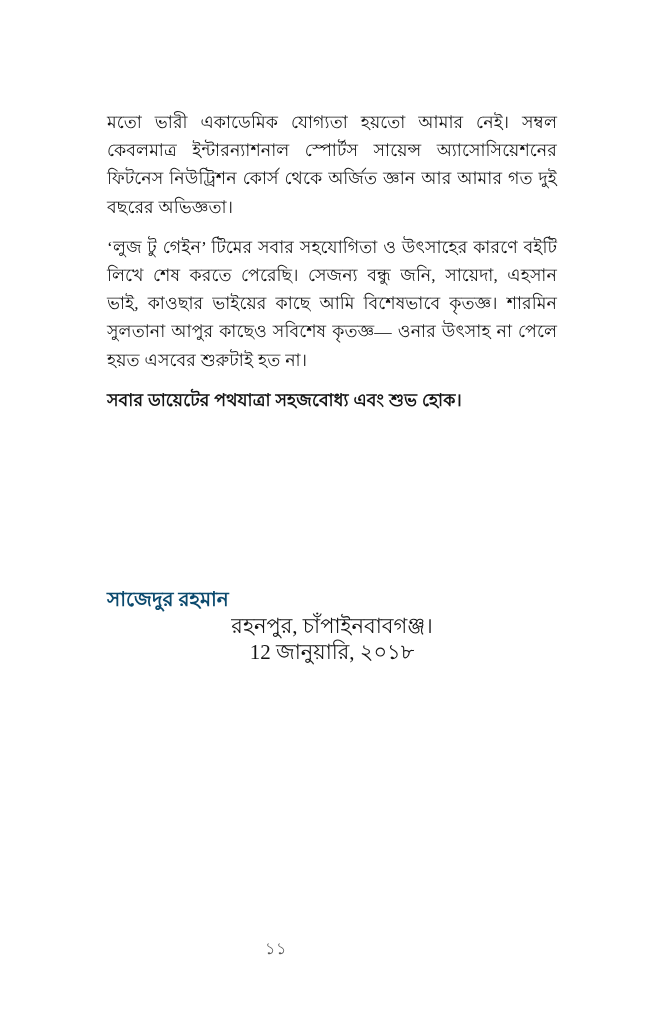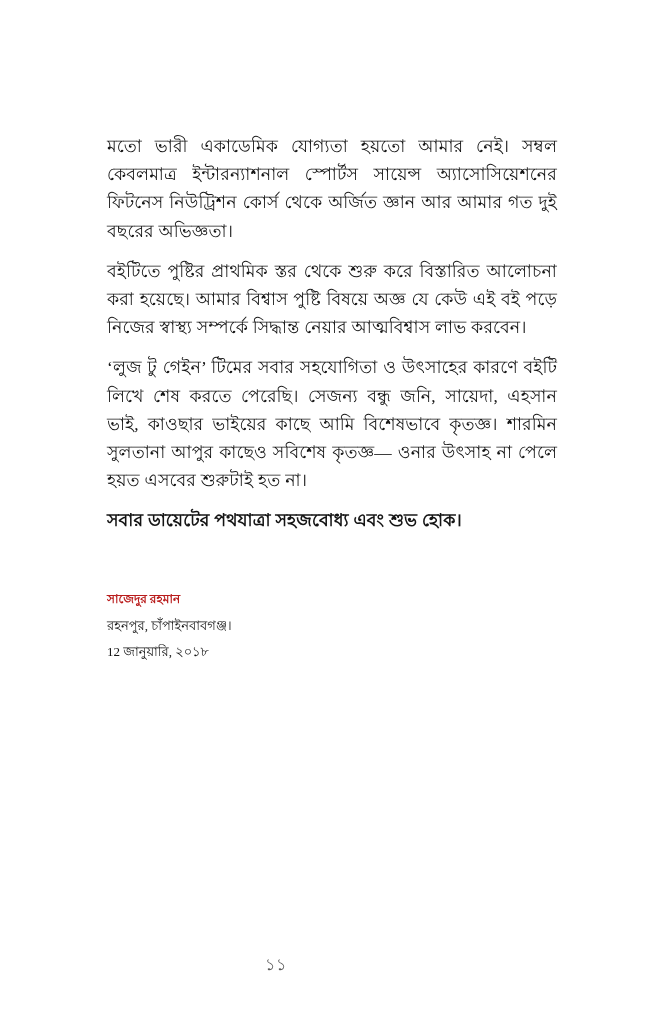--- a/index.html
+++ b/index.html
@@ -23,21 +23,20 @@
     width: 663px;
     height: 1024px;
     background: #ffffff;
   }
 
   .content {
     position: absolute;
     left: 107px;
     top: 108px;
     width: 450px;
-    margin-top: 24px;
   }
 
   .para {
     font-size: 17.4px;
     line-height: 28.2px;
     text-align: justify;
     text-justify: inter-word;
     margin: 0 0 12px 0;
     color: #141414;
     letter-spacing: 0.1px;
@@ -50,56 +49,54 @@
   }
 
   .signature {
     position: absolute;
     left: 107px;
     top: 586px;
     width: 450px;
   }
 
   .sig-line {
-    font-size: 13px;
+    font-size: 21px;
     line-height: 26px;
     color: #141414;
-    text-align: left;
+    text-align: center;
     white-space: nowrap;
   }
 
   .sig-name {
     font-weight: 700;
-    font-size: 12px;
+    font-size: 20px;
     line-height: 26px;
-    color: #b91c1c;
+    color: #0c4a6e;
     margin-bottom: 1px;
   }
 
   .page-number {
     position: absolute;
     left: 0;
     top: 938px;
     width: 552px;
     text-align: center;
     font-size: 16px;
     line-height: 22px;
     color: #5b5b5b;
     letter-spacing: 0.5px;
-    margin-top: 16px;
   }
 </style>
 </head>
 <body>
 
 <div class="page">
 
   <div class="content">
     <p class="para">মতো ভারী একাডেমিক যোগ্যতা হয়তো আমার নেই। সম্বল কেবলমাত্র ইন্টারন্যাশনাল স্পোর্টস সায়েন্স অ্যাসোসিয়েশনের ফিটনেস নিউট্রিশন কোর্স থেকে অর্জিত জ্ঞান আর আমার গত দুই বছরের অভিজ্ঞতা।</p>
-    <p class="para">বইটিতে পুষ্টির প্রাথমিক স্তর থেকে শুরু করে বিস্তারিত আলোচনা করা হয়েছে। আমার বিশ্বাস পুষ্টি বিষয়ে অজ্ঞ যে কেউ এই বই পড়ে নিজের স্বাস্থ্য সম্পর্কে সিদ্ধান্ত নেয়ার আত্মবিশ্বাস লাভ করবেন।</p>
     <p class="para">‘লুজ টু গেইন’ টিমের সবার সহযোগিতা ও উৎসাহের কারণে বইটি লিখে শেষ করতে পেরেছি। সেজন্য বন্ধু জনি, সায়েদা, এহসান ভাই, কাওছার ভাইয়ের কাছে আমি বিশেষভাবে কৃতজ্ঞ। শারমিন সুলতানা আপুর কাছেও সবিশেষ কৃতজ্ঞ— ওনার উৎসাহ না পেলে হয়ত এসবের শুরুটাই হত না।</p>
     <p class="para">সবার ডায়েটের পথযাত্রা সহজবোধ্য এবং শুভ হোক।</p>
   </div>
 
   <div class="signature">
     <div class="sig-name">সাজেদুর রহমান</div>
     <div class="sig-line">রহনপুর, চাঁপাইনবাবগঞ্জ।</div>
     <div class="sig-line">12 জানুয়ারি, ২০১৮</div>
   </div>
 

